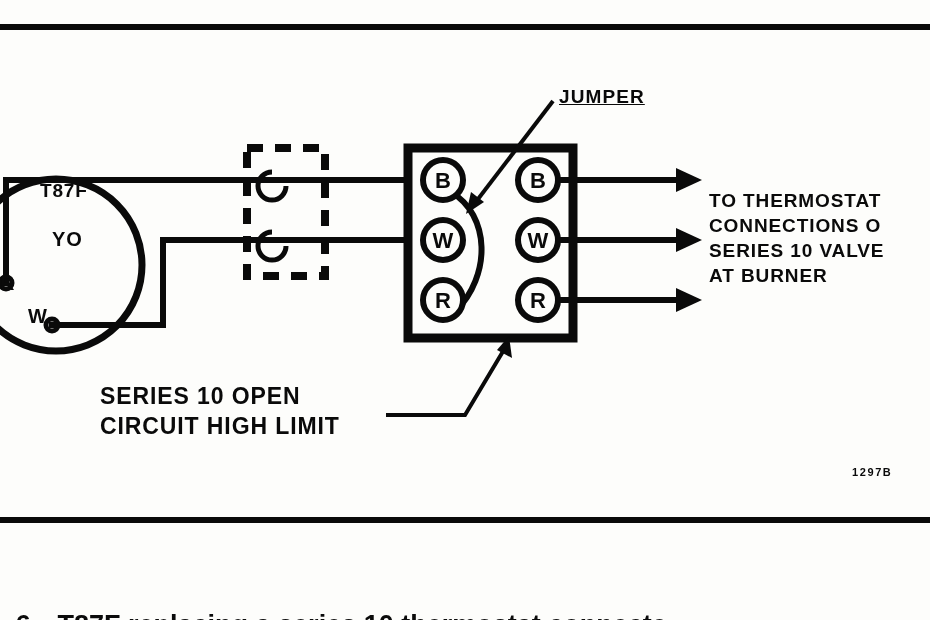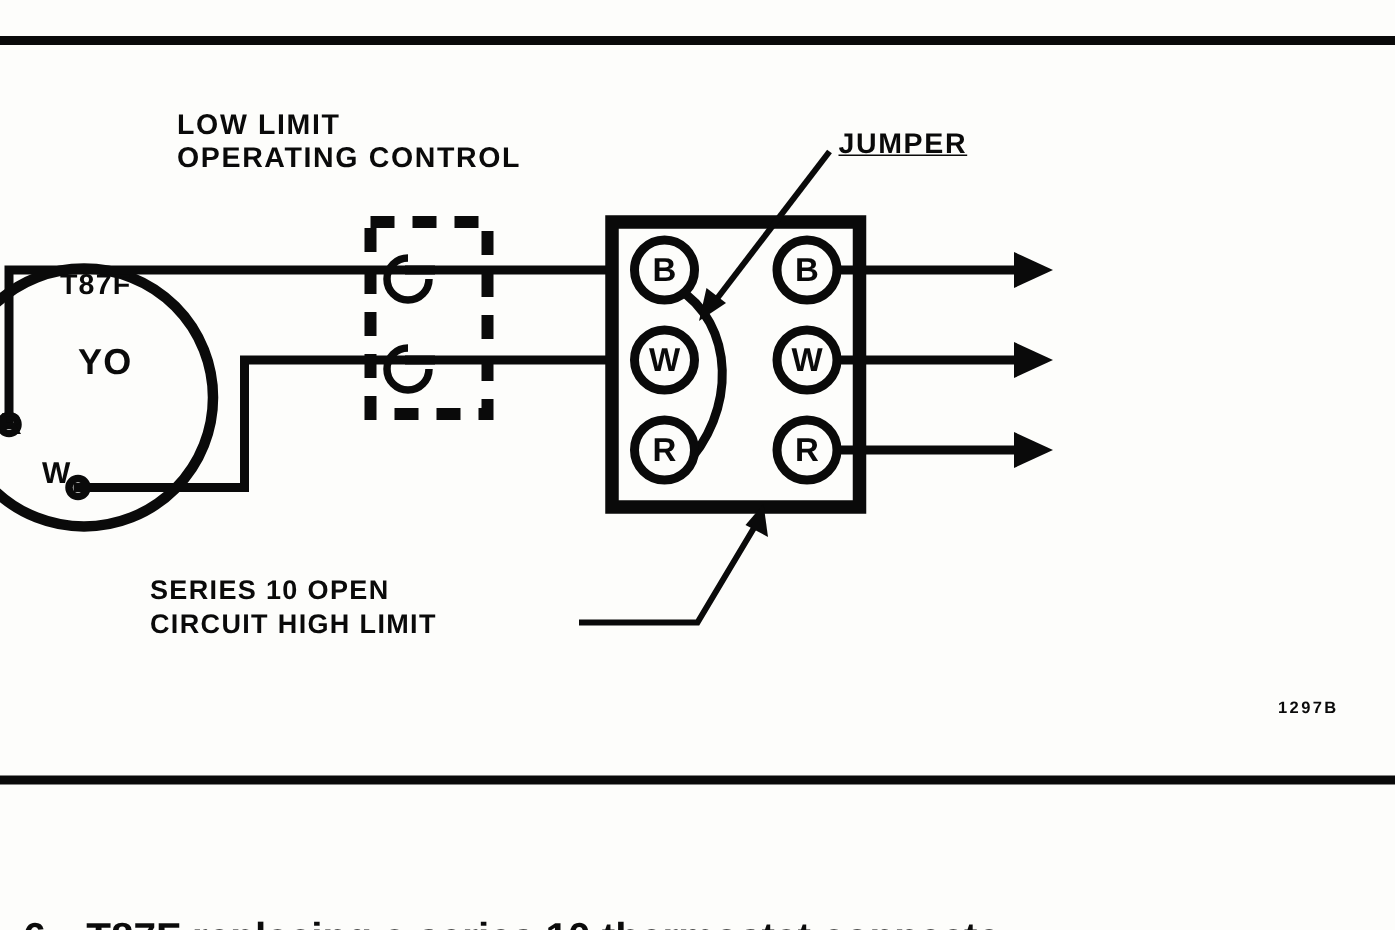--- a/index.html
+++ b/index.html
@@ -52,21 +52,21 @@
   }
   #label-t87f {
     left: 40px;
     top: 180px;
     font-size: 19px;
     letter-spacing: 0.8px;
   }
   #label-yo {
     left: 52px;
     top: 228px;
-    font-size: 24px;
+    font-size: 20px;
     letter-spacing: 0.8px;
   }
   #label-r {
     left: 0px;
     top: 272px;
     font-size: 20px;
     letter-spacing: 0.8px;
   }
   #label-w {
     left: 28px;
@@ -77,21 +77,21 @@
   #label-to-thermostat {
     left: 709px;
     top: 188px;
     font-size: 19px;
     letter-spacing: 0.9px;
     line-height: 1.32;
   }
   #label-series10 {
     left: 100px;
     top: 382px;
-    font-size: 18px;
+    font-size: 23px;
     letter-spacing: 0.9px;
     line-height: 1.3;
   }
   #label-drawing-no {
     left: 852px;
     top: 466px;
     font-size: 11px;
     letter-spacing: 1.6px;
     text-align: center;
   }
@@ -184,33 +184,35 @@
       <polygon points="466,214 471,192 484,202" fill="#0a0a0a"></polygon>
     </g>
 
     <g>
       <path d="M 386 415 L 465 415 L 505 348" fill="none" stroke="#0a0a0a" stroke-width="4"></path>
       <polygon points="509,336 512,358 497,350" fill="#0a0a0a"></polygon>
     </g>
 
   </svg>
 
-  <div class="lbl" id="label-low-limit">LOW LIMIT
-OPERATING CONTROL</div>
 
   <div class="lbl" id="label-jumper">JUMPER</div>
 
   <div class="lbl" id="label-t87f">T87F</div>
 
   <div class="lbl" id="label-yo">YO</div>
 
   <div class="lbl" id="label-r">R</div>
 
   <div class="lbl" id="label-w">W</div>
 
+  <div class="lbl" id="label-to-thermostat">TO THERMOSTAT
+CONNECTIONS O
+SERIES 10 VALVE
+AT BURNER</div>
 
   <div class="lbl" id="label-series10">SERIES 10 OPEN
 CIRCUIT HIGH LIMIT</div>
 
   <div class="lbl" id="label-drawing-no">1297B</div>
 
   <div id="caption">
     <span id="caption-line1">g. 6—T87F replacing a series 10 thermostat connecte</span>
     
   </div>

